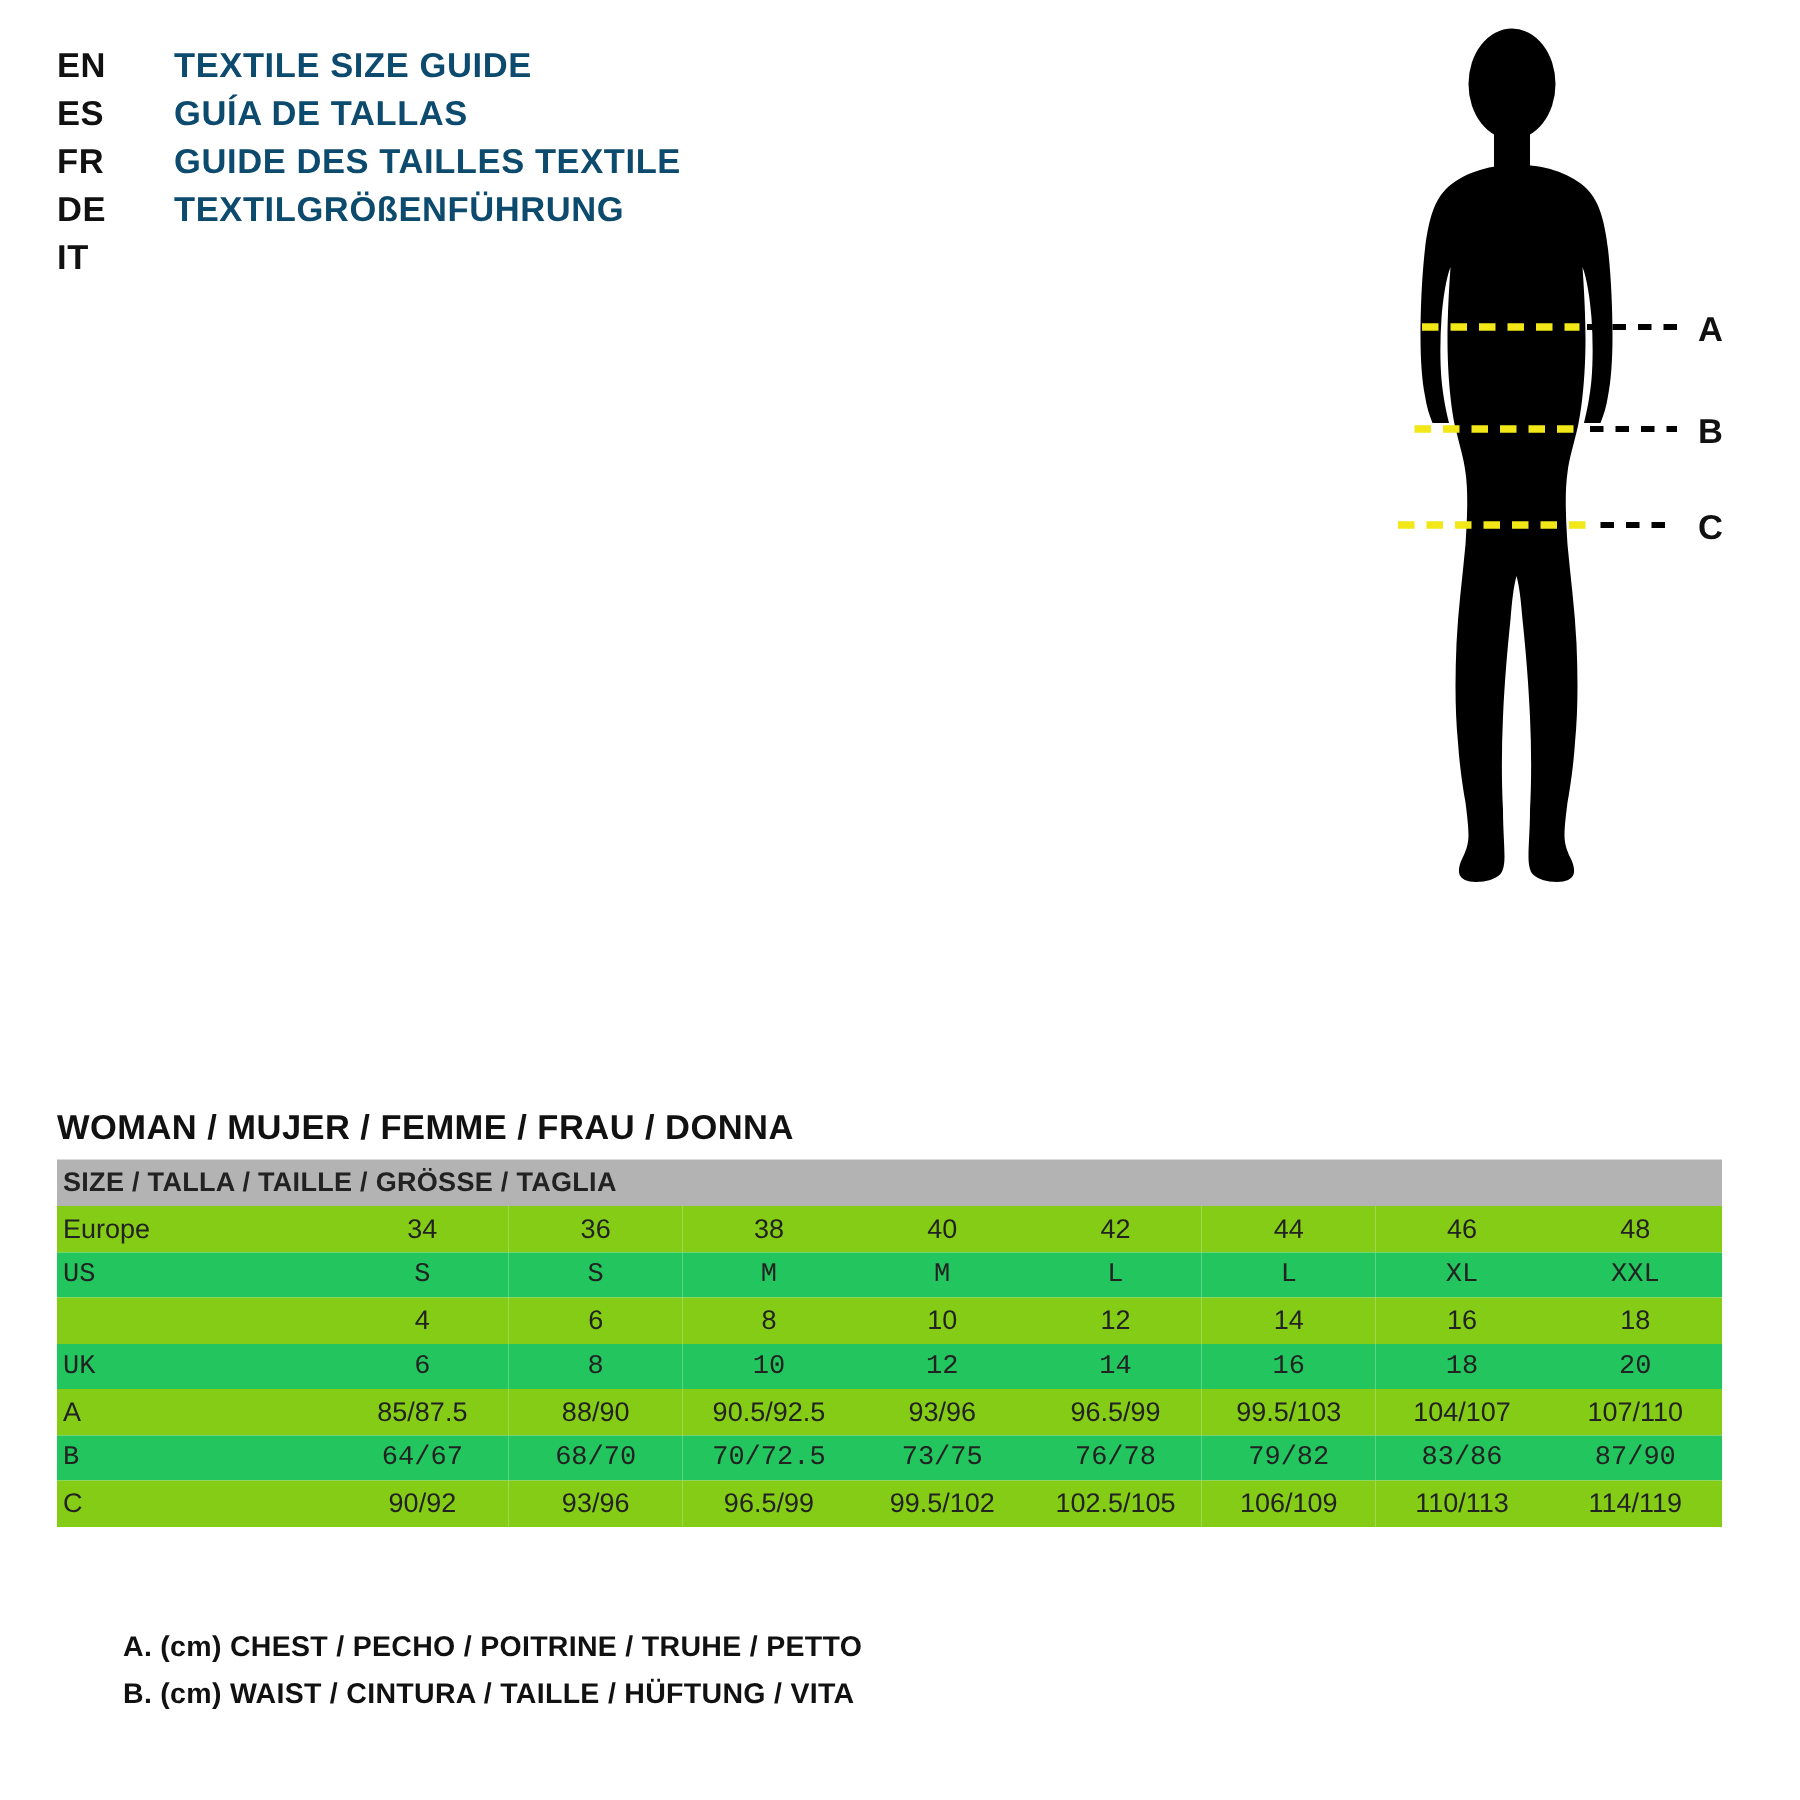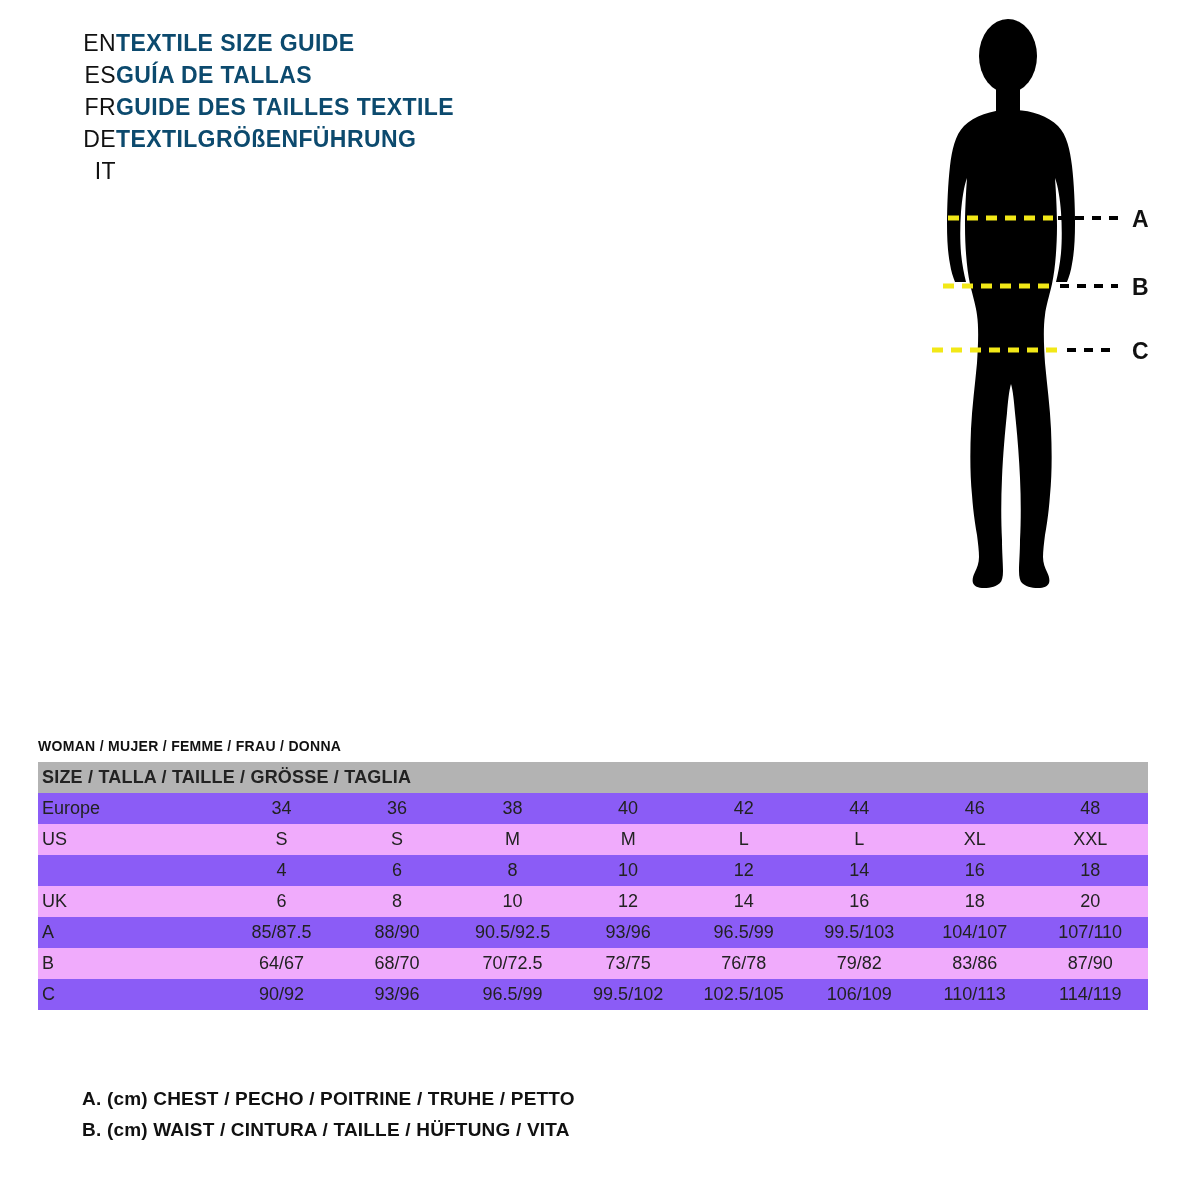--- a/index.html
+++ b/index.html
@@ -22,24 +22,23 @@
     width: 700px;
   }
   .lang-row {
     display: flex;
     align-items: baseline;
     height: 32px;
   }
   .lang-code {
     width: 78px;
     font-size: 23px;
-    font-weight: normal;
+    font-weight: bold;
     letter-spacing: .4px;
     color: #111;
-    text-align: right;
   }
   .lang-text {
     font-size: 23px;
     font-weight: bold;
     letter-spacing: .4px;
     color: #0c4a6e;
     white-space: nowrap;
   }
 
   
@@ -63,21 +62,21 @@
   .lbl-c { left: 272px; top: 320px; }
 
   
   .table-section {
     position: absolute;
     left: 38px;
     top: 738px;
     width: 1124px;
   }
   .woman-heading {
-    font-size: 14px;
+    font-size: 23px;
     font-weight: bold;
     letter-spacing: .3px;
     margin-bottom: 8px;
     color: #111;
   }
   table.size-table {
     width: 1110px;
     border-collapse: collapse;
     font-size: 18px;
   }
@@ -85,22 +84,22 @@
     padding: 5px 4px;
     color: #222;
     height: 30px;
   }
   .row-head {
     background: #b3b3b3;
     font-weight: bold;
     margin-top: 28px;
   }
   .row-head td { font-weight: bold; letter-spacing: .2px; }
-  .row-alt { background: #f0abfc; }
-  .row-plain { background: #8b5cf6; }
+  .row-alt { background: #22c55e; font-family: Liberation Mono, monospace; }
+  .row-plain { background: #84cc16; }
   td.label-col {
     width: 185px;
     text-align: left;
     padding-left: 4px;
   }
   td.val { text-align: center; width: 115px; }
 
   
   .legend {
     position: absolute;

